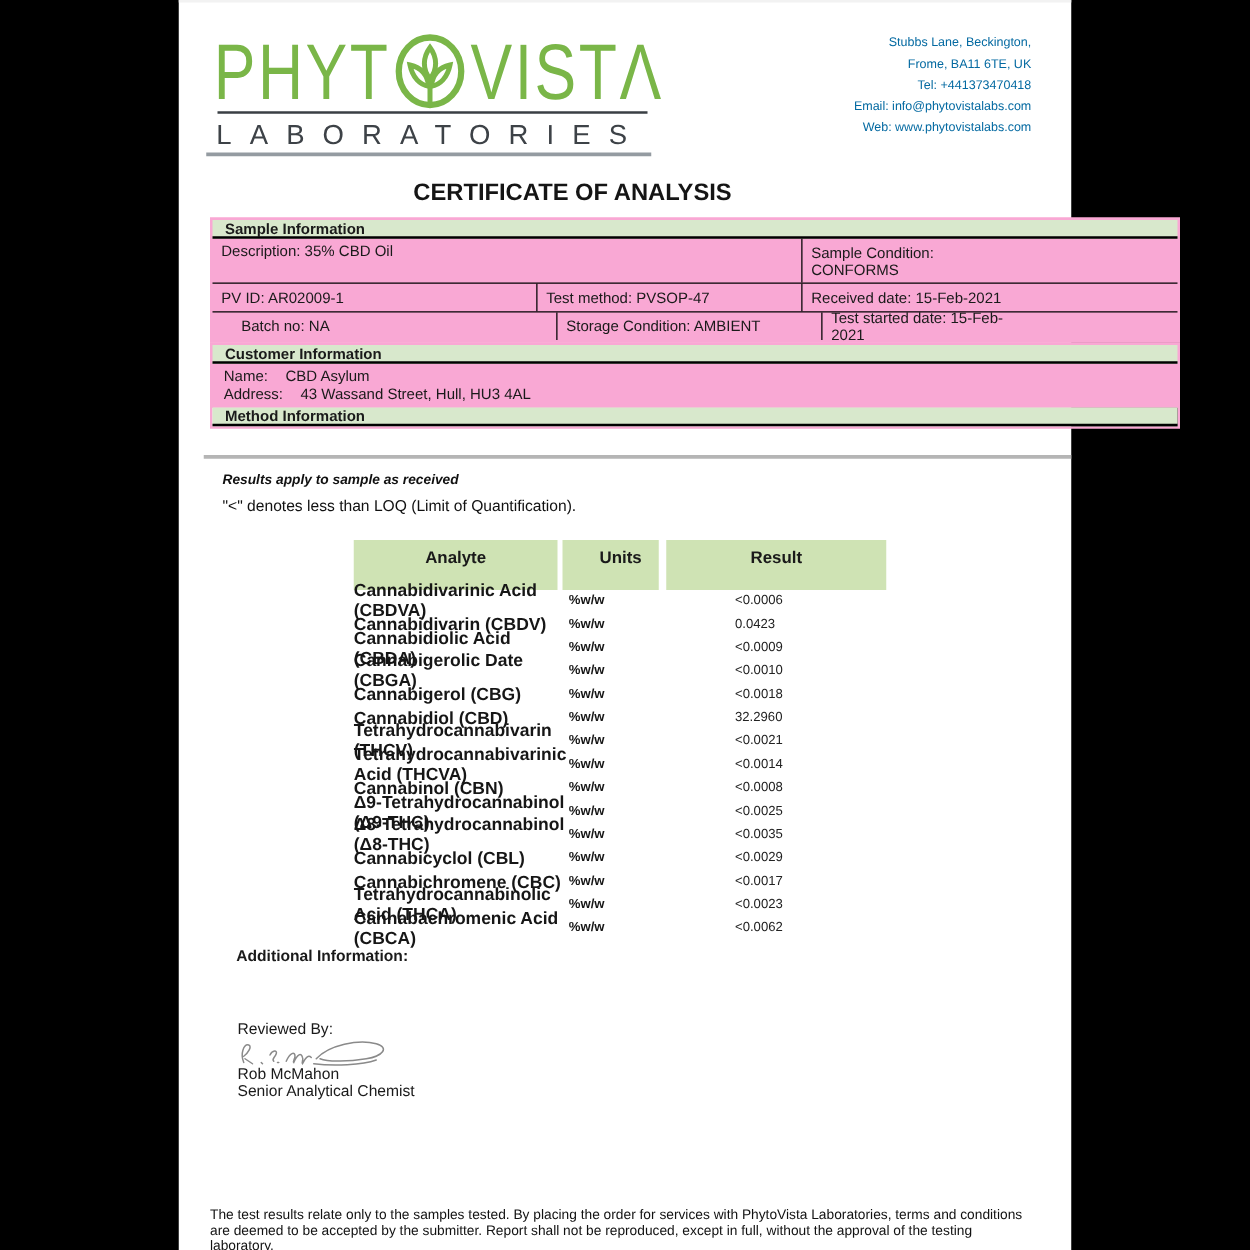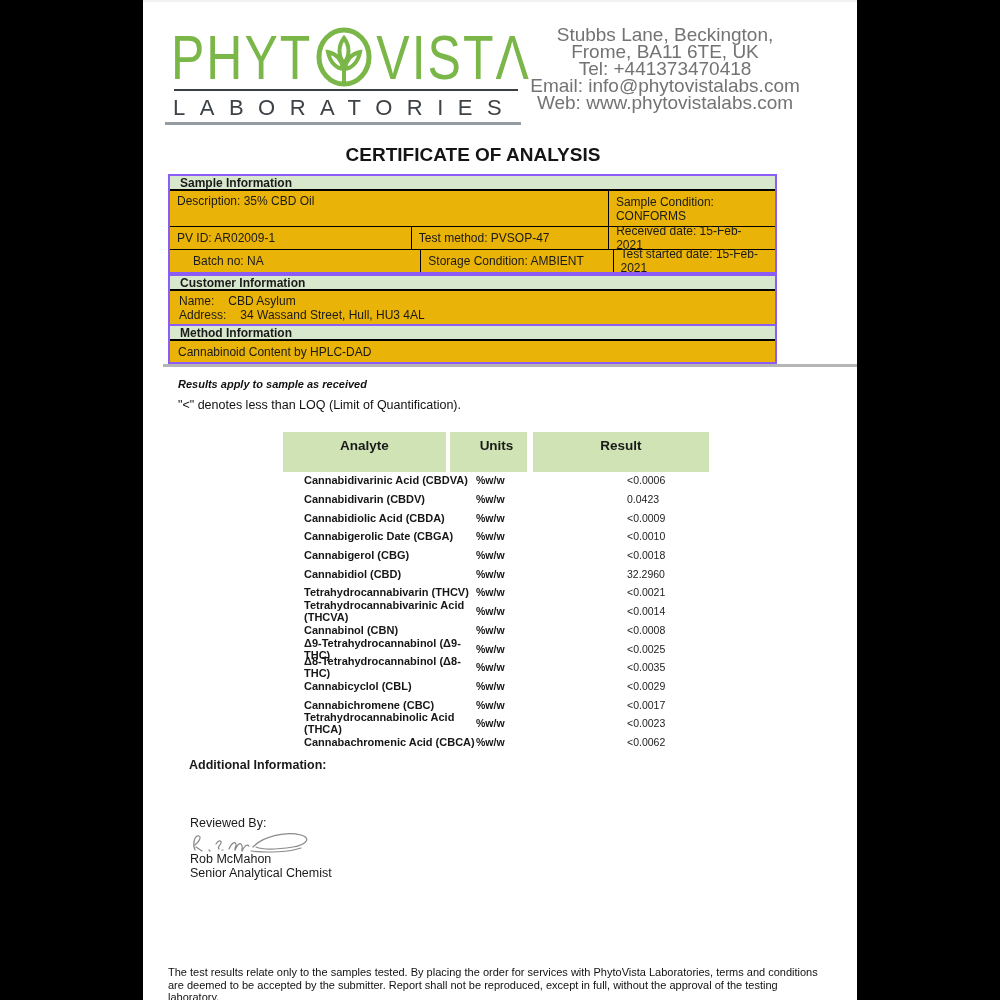--- a/index.html
+++ b/index.html
@@ -35,35 +35,35 @@
     font-size:22px; color:#3d4247; letter-spacing:14.5px; font-weight:400;
   }
   .rule-bottom {
     position:absolute; left:22px; top:120px; width:356px; height:3px;
     background:#949ba1;
   }
 
   
   .contact-block {
     position:absolute; right:32px; top:24px; width:320px;
-    text-align:center; font-size:19px; line-height:17px; color:#737373;
+    text-align:right; font-size:10px; line-height:17px; color:#0369a1;
   }
   .report-meta {
     position:absolute; right:32px; top:127px; width:320px;
     text-align:right; font-size:12.5px; line-height:18px; color:#111;
   }
   .page-title {
-    position:absolute; left:150px; top:142px; width:360px;
+    position:absolute; left:135px; top:142px; width:360px;
     text-align:center; font-size:19px; font-weight:bold; color:#151515;
   }
 
   
   .info-table {
-    position:absolute; left:25px; width:609px;
-    border:2px solid #8b5cf6; background:#eab308; font-size:12px;
+    position:absolute; left:25px; width:776px;
+    border:2px solid #f9a8d4; background:#f9a8d4; font-size:12px;
   }
   .sec-bar {
     height:15px; background:#d8e8cc;
     border-bottom:2px solid #000;
     display:flex; align-items:center;
     font-weight:bold; font-size:12px; padding-left:10px;
   }
   .itr { display:flex; border-bottom:1px solid #000; }
   .itr:last-child { border-bottom:none;padding-left:16px; }
   .itc { border-right:1px solid #000; padding:3px 7px; display:flex; align-items:center; }
@@ -94,23 +94,23 @@
 
   
   .rh { position:absolute; top:430px; height:40px; background:#cfe3b4;
         font-weight:bold; font-size:13.5px; text-align:center; padding-top:6px; }
   .rh-analyte { left:140px; width:163px; }
   .rh-units   { left:307px; width:77px;padding-left:16px; }
   .rh-result  { left:390px; width:176px; }
 
   .results-rows { position:absolute; left:140px; top:469px; width:440px; }
   .result-row { height:18.7px; display:flex; align-items:center; }
-  .cell-analyte { width:172px; font-size:11px; font-weight:bold; color:#161616;margin-left:21px; }
+  .cell-analyte { width:172px; font-size:14px; font-weight:bold; color:#161616; }
   .cell-units   { width:133px; font-size:10.5px; font-weight:bold; color:#161616; }
-  .cell-result  { flex:1; font-size:10.5px; color:#222;margin-left:18px; }
+  .cell-result  { flex:1; font-size:10.5px; color:#222; }
 
   .additional-label {
     position:absolute; left:46px; top:756px; font-size:12.5px; font-weight:bold;
   }
   .reviewed-label { position:absolute; left:47px; top:814px; font-size:12.5px; }
   .signature { position:absolute; left:42px; top:822px; }
   .reviewer-name { position:absolute; left:47px; top:850px; font-size:12.5px; }
   .reviewer-role { position:absolute; left:47px; top:864px; font-size:12.5px; }
 
   .footer-disclaimer {
@@ -171,28 +171,27 @@
 
   <div class="info-table" style="top:272px;">
     <div class="sec-bar">Customer Information</div>
     <div class="cust-box">
       <div class="cust-line">
         <span class="cust-label">Name:</span>
         <span>CBD Asylum</span>
       </div>
       <div class="cust-line">
         <span class="cust-label">Address:</span>
-        <span>34 Wassand Street, Hull, HU3 4AL</span>
+        <span>43 Wassand Street, Hull, HU3 4AL</span>
       </div>
     </div>
   </div>
 
   <div class="info-table" style="top:322px;">
     <div class="sec-bar">Method Information</div>
-    <div class="method-box">Cannabinoid Content by HPLC-DAD</div>
   </div>
 
   <div class="section-divider"></div>
 
   <div class="note-italic">Results apply to sample as received</div>
   <div class="note-loq">"&lt;" denotes less than LOQ (Limit of Quantification).</div>
 
   <div class="rh rh-analyte">Analyte</div>
   <div class="rh rh-units">Units</div>
   <div class="rh rh-result">Result</div>

